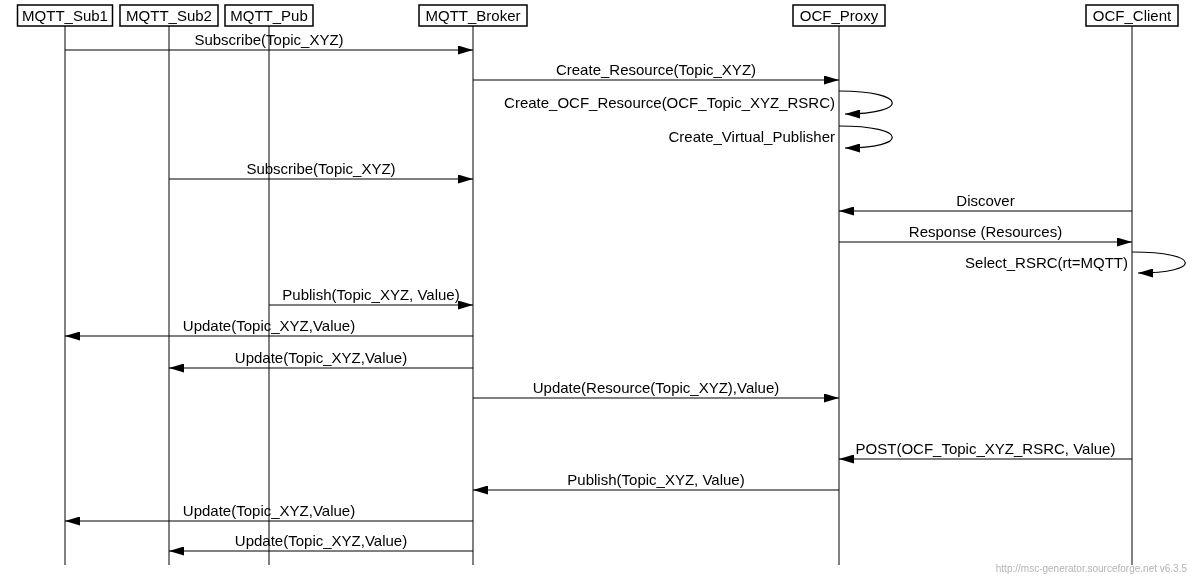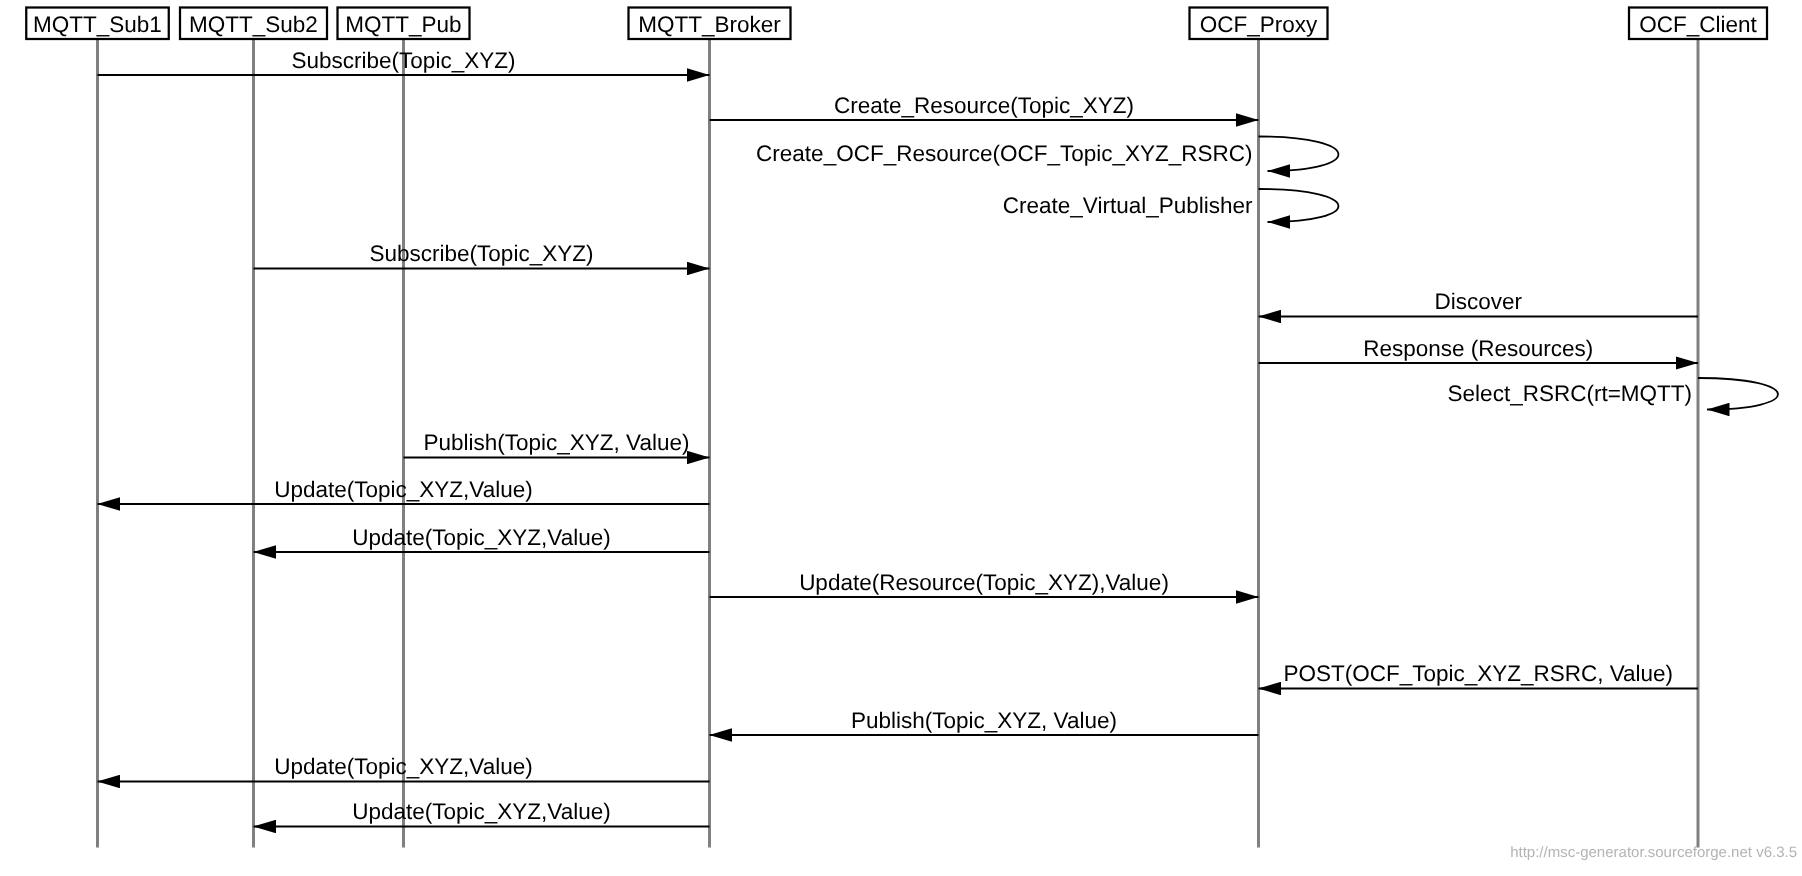--- a/index.html
+++ b/index.html
@@ -11,21 +11,21 @@
     overflow: hidden;
     font-family: "Liberation Sans", "DejaVu Sans", sans-serif;
   }
   svg { display: block; }
   svg text {
     font-family: "Liberation Sans", "DejaVu Sans", sans-serif;
     fill: #000000;
   }
   .watermark {
     position: absolute;
-    right: 3px;
+    right: 14px;
     top: 563px;
     font-size: 10px;
     color: #b4b4b4;
     white-space: nowrap;
   }
 </style>
 </head>
 <body>
 
 <div class="stage">

